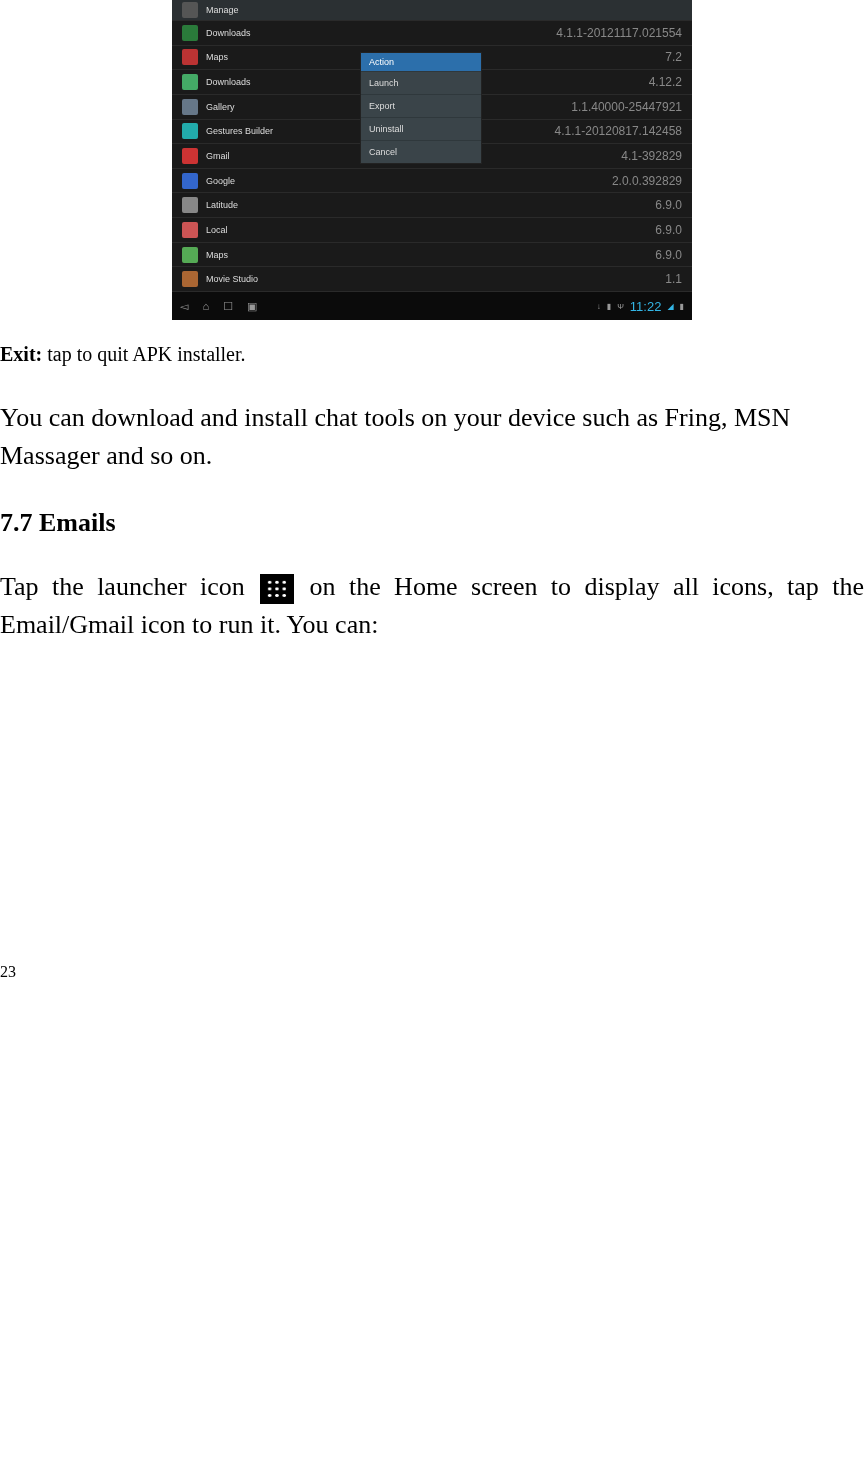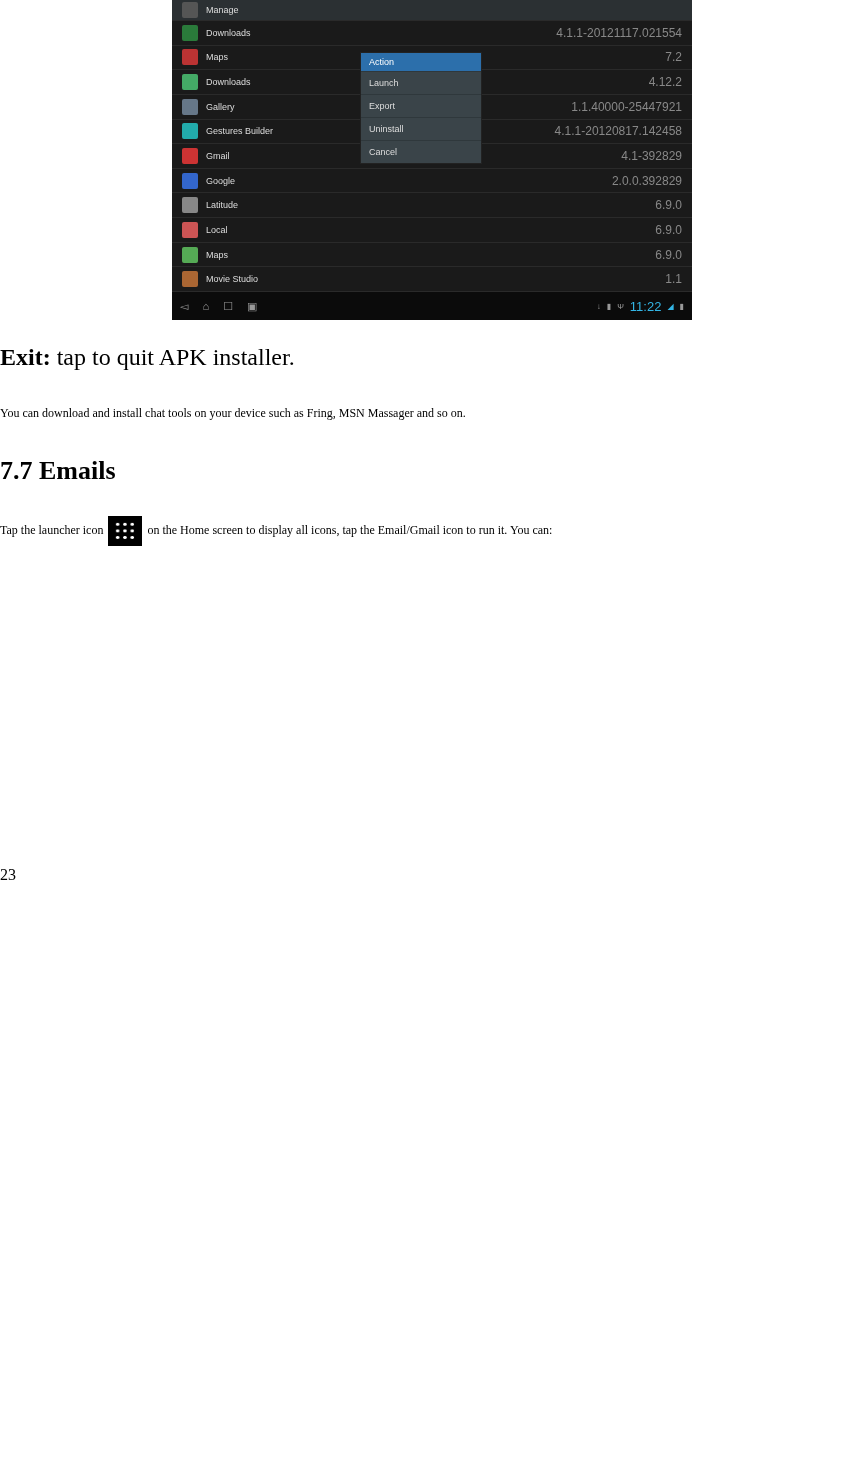--- a/index.html
+++ b/index.html
@@ -85,24 +85,24 @@
     left: 8px;
     display: flex;
     gap: 14px;
     color: #999;
     font-size: 11px;
   }
   .status-time { color: #33b5e5; font-size: 13px; }
   .status-ico { color: #999; font-size: 8px; }
 
   .content { padding: 0 0 0 0; font-size: 20px; line-height: 1.45; }
-  .para-exit { margin: 20px 0 30px 0; font-size: 24px; }
+  .para-exit { margin: 20px 0 30px 0; font-size: 20px; }
   .para-exit b { font-weight: bold; }
   h2.section { font-size: 26px; font-weight: bold; margin: 30px 0 26px 0; }
-  .para { font-size: 12px; margin: 16px 0 24px 0; }
+  .para { font-size: 26px; margin: 16px 0 24px 0; }
   .justified { text-align: justify; text-justify: inter-word; }
   .emails-intro { display: block; }
   .launcher-icon {
     display: inline-block;
     width: 34px; height: 30px;
     background: #000;
     vertical-align: middle;
     position: relative;
     margin: 0 2px;
   }

